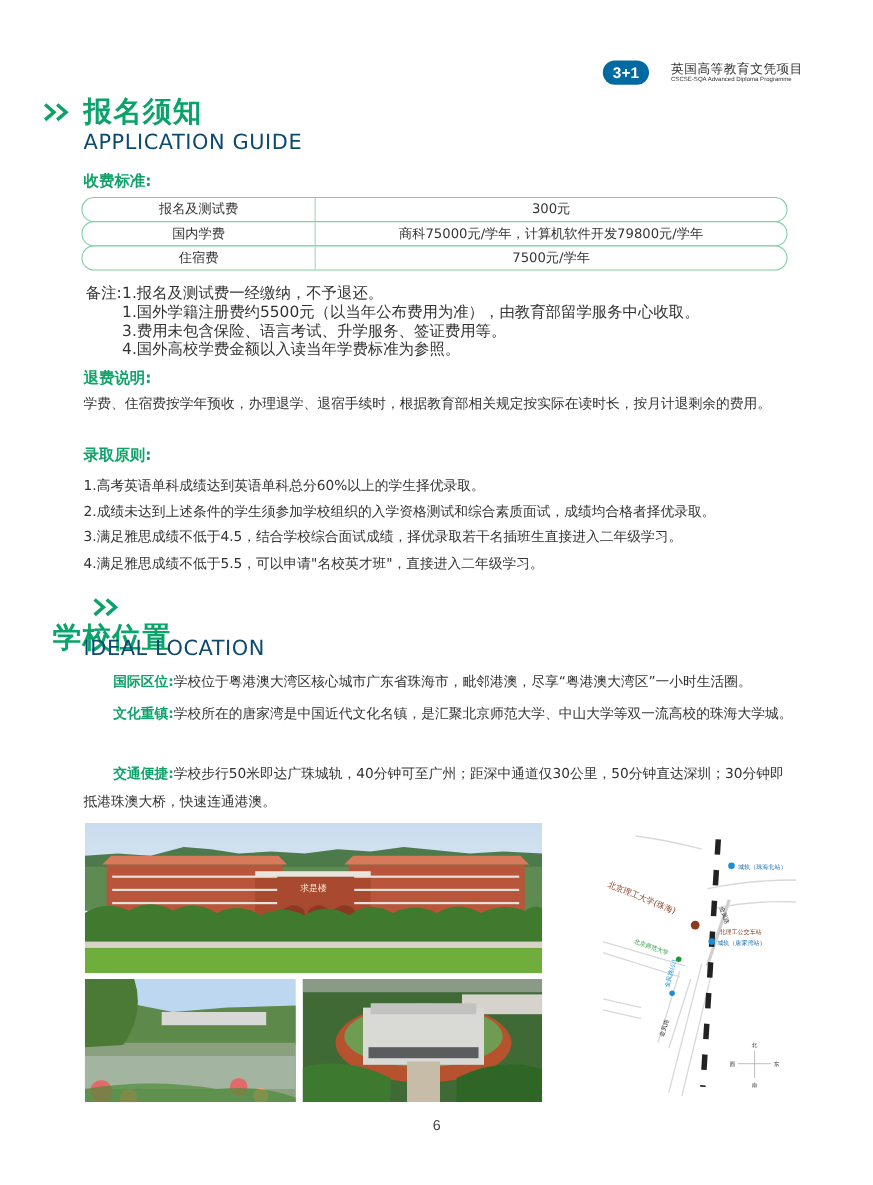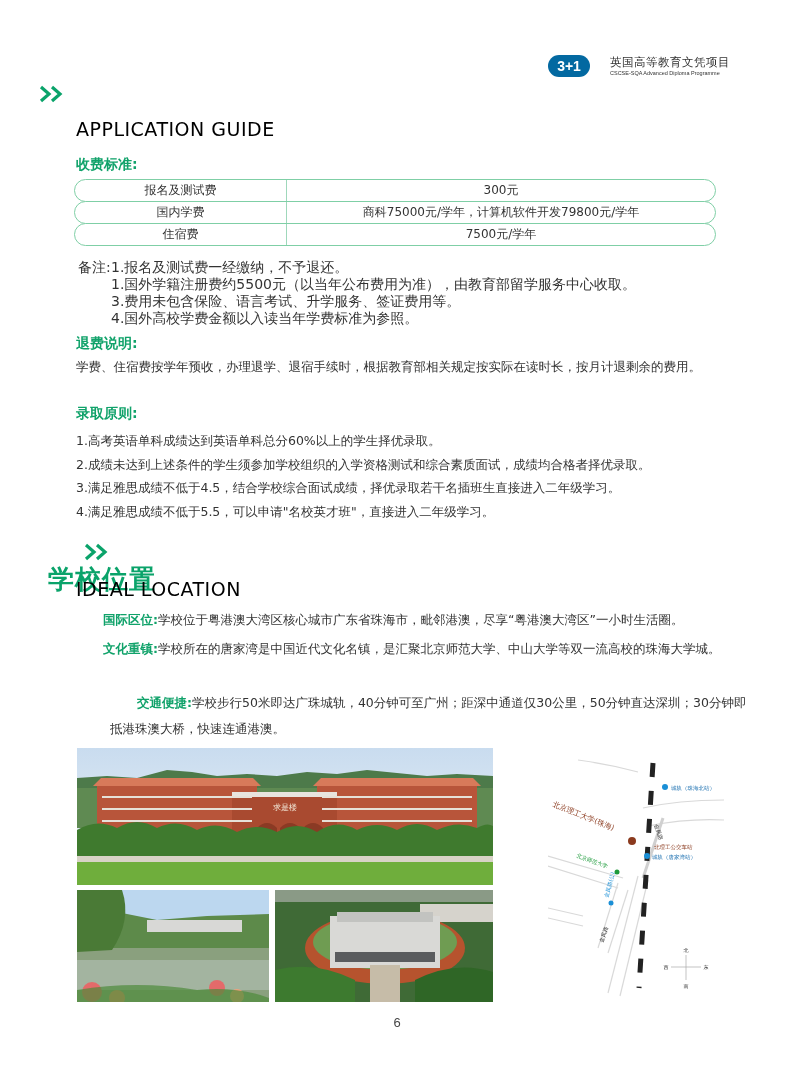--- a/index.html
+++ b/index.html
@@ -10,21 +10,21 @@
   .brand { position: absolute; top: 55px; left: 548px; display: flex; align-items: center; }
   .brand-badge { background: #0369a1; color: #fff; font-family: "Liberation Sans", sans-serif; font-weight: bold; font-size: 14px; border-radius: 11px; width: 42px; height: 22px; line-height: 22px; text-align: center; }
   .brand-text { margin-left: 20px; }
   .brand-cn { font-size: 11.5px; color: #333; letter-spacing: 0.5px; line-height: 13px; }
   .brand-en { font-family: "Liberation Sans", sans-serif; font-size: 5.5px; color: #333; line-height: 8px; }
 
   
   .sec-head { position: absolute; left: 38px; display: flex; align-items: center; }
   .chev { width: 28px; height: 20px; }
   .sec-title { margin-left: 10px; font-size: 26px; font-weight: bold; color: #0aa36a; letter-spacing: 1px; }
-  .sec-en { position: absolute; left: 76px; font-family: "DejaVu Sans", sans-serif; font-size: 19px; color: #000000; letter-spacing: 0.5px; }
+  .sec-en { position: absolute; left: 76px; font-family: "DejaVu Sans", sans-serif; font-size: 19px; color: #0c4a6e; letter-spacing: 0.5px; }
 
   .sub-title { position: absolute; left: 76px; font-size: 14px; font-weight: bold; color: #10a26a; }
 
   
   .fee-table { position: absolute; left: 74px; top: 179px; width: 642px; }
   .fee-row { position: relative; height: 23px; border: 1.2px solid #7fcfa6; border-radius: 12px; display: flex; align-items: center; margin-bottom: -1px; background: #fff; }
   .fee-label { width: 212px; text-align: center; font-size: 12px; color: #333; border-right: 1px solid #9fd8bb; height: 100%; line-height: 21px; }
   .fee-value { flex: 1; text-align: center; font-size: 12px; color: #333; line-height: 21px; }
 
   .notes { position: absolute; left: 78px; top: 259px; font-size: 14px; color: #333; line-height: 17px; }
@@ -55,20 +55,21 @@
     <div class="brand-cn">英国高等教育文凭项目</div>
     <div class="brand-en">CSCSE-SQA Advanced Diploma Programme</div>
   </div>
 </div>
 
 <div class="sec-head" style="top:84px;">
   <svg class="chev" viewBox="0 0 28 20">
     <polyline points="3,3 11,10 3,17" fill="none" stroke="#0aa36a" stroke-width="3.2"></polyline>
     <polyline points="14,3 22,10 14,17" fill="none" stroke="#0aa36a" stroke-width="3.2"></polyline>
   </svg>
+  <span class="sec-title">报名须知</span>
 </div>
 <div class="sec-en" style="top:118px;">APPLICATION GUIDE</div>
 
 <div class="sub-title" style="top:156px;">收费标准:</div>
 <div class="fee-table">
   <div class="fee-row">
     <div class="fee-label">报名及测试费</div>
     <div class="fee-value">300元</div>
   </div>
   <div class="fee-row">
@@ -110,21 +111,21 @@
   <span class="sec-title">学校位置</span>
 </div>
 <div class="sec-en" style="top:578px;">IDEAL LOCATION</div>
 
 <div class="loc-para" style="top:607px;">
   <span class="loc-key">国际区位:</span><span>学校位于粤港澳大湾区核心城市广东省珠海市，毗邻港澳，尽享“粤港澳大湾区”一小时生活圈。</span>
 </div>
 <div class="loc-para" style="top:636px;">
   <span class="loc-key">文化重镇:</span><span>学校所在的唐家湾是中国近代文化名镇，是汇聚北京师范大学、中山大学等双一流高校的珠海大学城。</span>
 </div>
-<div class="loc-para" style="top:690px;margin-left:34px;">
+<div class="loc-para" style="top:690px;">
   <span class="loc-key">交通便捷:</span><span>学校步行50米即达广珠城轨，40分钟可至广州；距深中通道仅30公里，50分钟直达深圳；30分钟即抵港珠澳大桥，快速连通港澳。</span>
 </div>
 
 <div class="photo" style="left:77px; top:748px; width:416px; height:137px;">
   <svg width="416" height="137" viewBox="0 0 416 137">
     <defs>
       <linearGradient id="sky1" x1="0" y1="0" x2="0" y2="1">
         <stop offset="0" stop-color="#c9dcef"></stop>
           <stop offset="1" stop-color="#eef3f6"></stop>
       </linearGradient>

